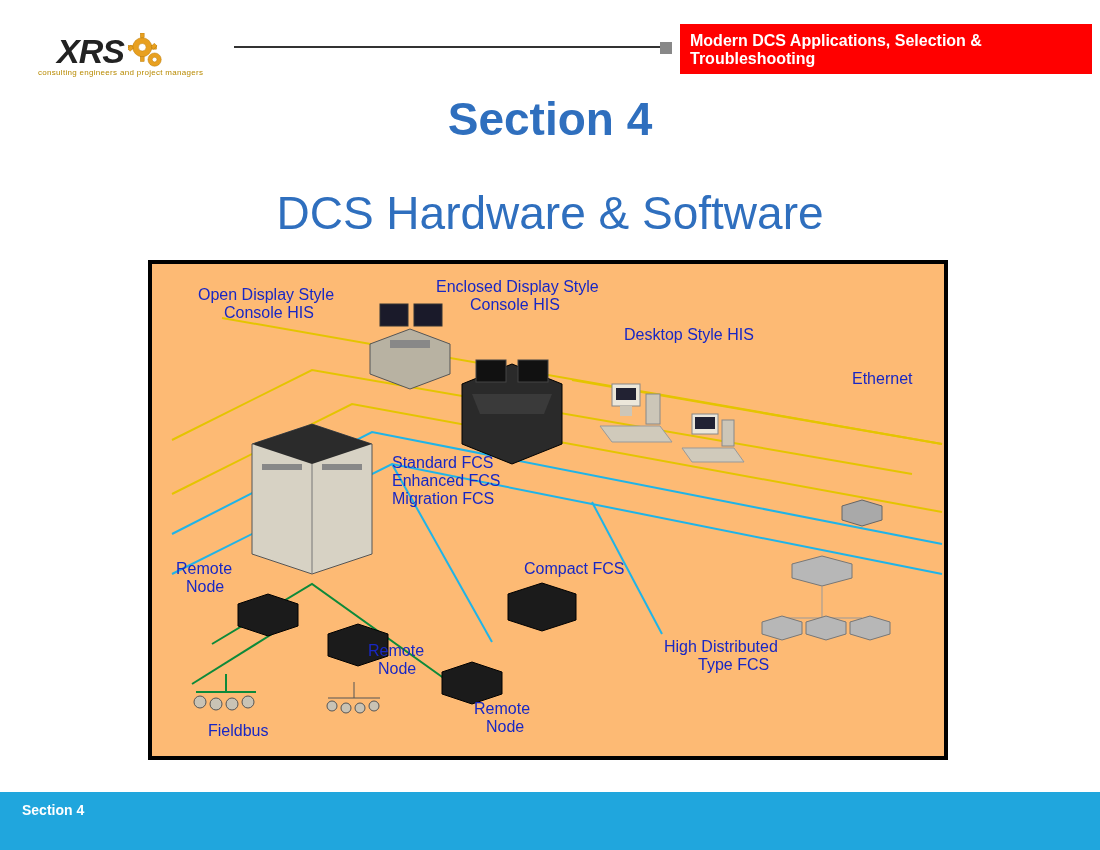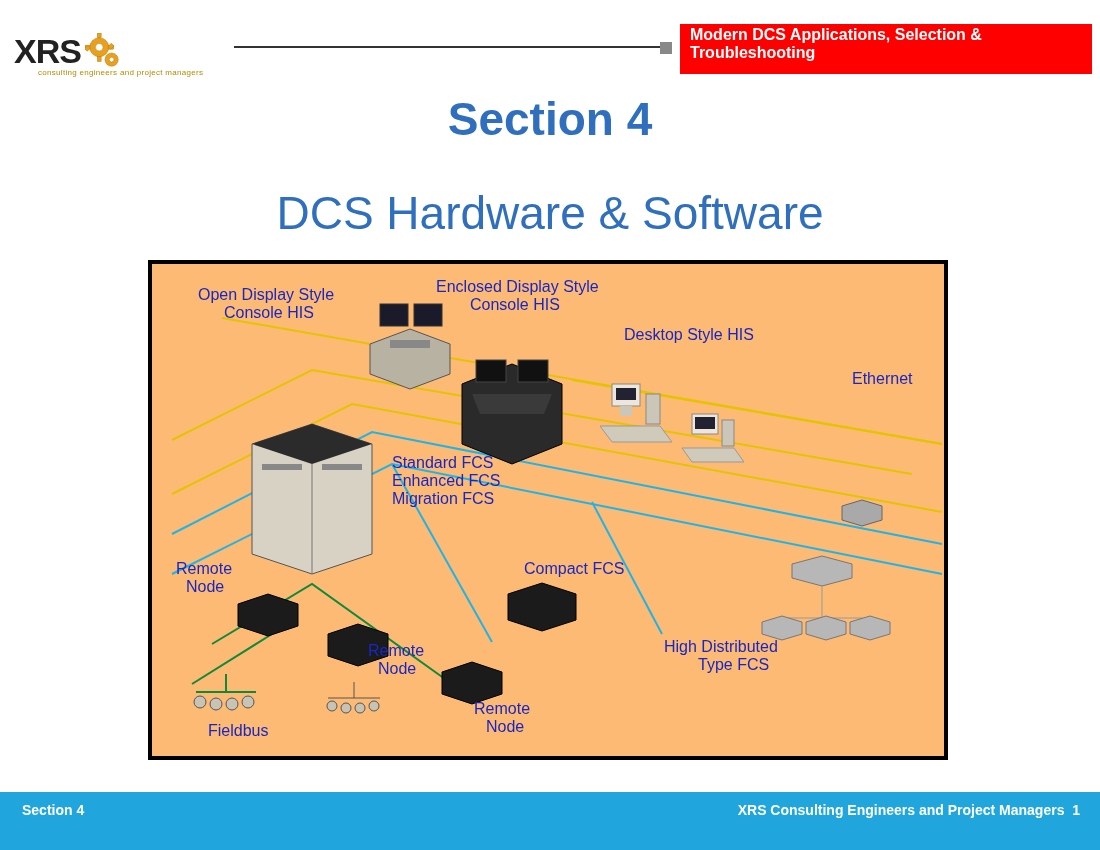--- a/index.html
+++ b/index.html
@@ -8,21 +8,21 @@
     font-family: "Trebuchet MS", Verdana, Arial, sans-serif;
     background: #ffffff; position: relative; overflow: hidden;
   }
   
   .logo {
     position: absolute; left: 14px; top: 32px;
     display: flex; align-items: center; gap: 4px;
   }
   .logo .xrs {
     font-family: Arial, sans-serif; font-size: 34px; font-weight: 900;
-    letter-spacing: -1px; color: #222; 
+    letter-spacing: -1px; color: #222; font-style: italic; margin-left: 43px;
   }
   .logo .gear {
     width: 38px; height: 38px; position: relative;
   }
   .logo .gear svg { width: 100%; height: 100%; }
   .logo-sub {
     position: absolute; left: 14px; top: 68px;
     font-size: 8px; color: #b88a00; letter-spacing: 0.3px; padding-left: 24px;
   }
   
@@ -30,21 +30,21 @@
     position: absolute; left: 234px; top: 46px; width: 438px; height: 2px;
     background: #333;
   }
   .hdr-accent {
     position: absolute; left: 660px; top: 42px; width: 12px; height: 12px;
     background: #888;
   }
   .hdr-red {
     position: absolute; left: 680px; right: 8px; top: 24px; height: 50px;
     background: #ff0000; color: #fff; font-weight: bold; font-size: 16px;
-    padding: 2px 10px;
+    padding: 8px 10px;
   }
   
   .section-num {
     position: absolute; left: 0; right: 0; top: 92px; text-align: center;
     font-size: 46px; font-weight: bold; color: #2f6fbe;
   }
   .section-title {
     position: absolute; left: 0; right: 0; top: 186px; text-align: center;
     font-size: 46px; font-weight: normal; color: #2f6fbe;
   }
@@ -232,16 +232,13 @@
   <text class="dlabel" x="512" y="388">
     <tspan x="512" dy="0">High Distributed</tspan>
     <tspan x="546" dy="18">Type FCS</tspan>
   </text>
   <text class="dlabel" x="56" y="472">Fieldbus</text>
 </svg>
 </div>
 
 <div class="footer">
   <div class="footer-left">Section 4</div>
-  <div class="footer-right">
-    <span>XRS Consulting Engineers and Project Managers</span>&nbsp;&nbsp;<span>1</span>
-  </div>
 </div>
 
 </body></html>

